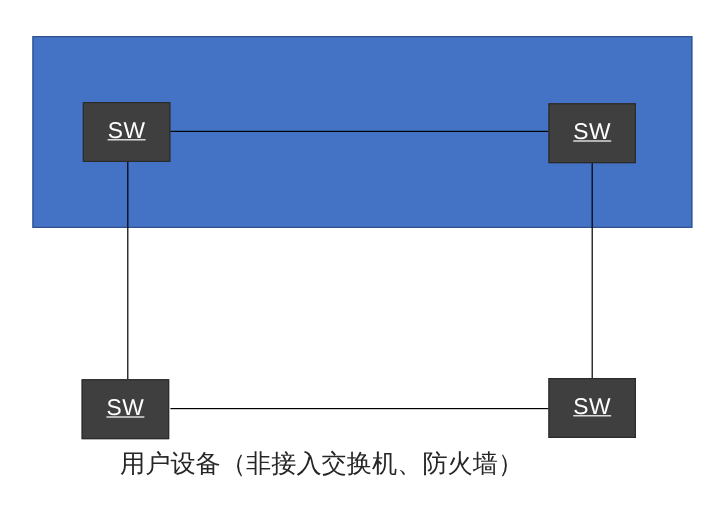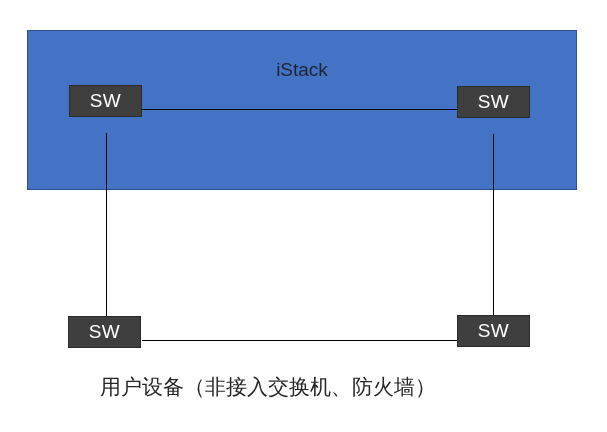--- a/index.html
+++ b/index.html
@@ -31,30 +31,31 @@
       top: 58px;
       width: 550px;
       text-align: center;
       font-size: 19px;
       line-height: 24px;
       color: var(--title-text, #1D2433);
     }
     .sw-node {
       position: absolute;
       width: 73px;
-      height: 32px;
+      height: 50px;
       background: var(--node-fill, #3F3F3F);
       border: 1px solid var(--node-border, #2B2B2B);
       box-sizing: border-box;
       display: flex;
       align-items: center;
       justify-content: center;
       color: var(--node-text, #FFFFFF);
       font-size: 19px;
       letter-spacing: 0.5px;
+      text-decoration: underline;
     }
     .sw-top-left    { left: 69px;  top: 85px;  }
     .sw-top-right   { left: 457px; top: 86px;  }
     .sw-bottom-left { left: 68px;  top: 316px; }
     .sw-bottom-right{ left: 457px; top: 315px; }
     .connector {
       position: absolute;
       background: var(--connector, #000000);
     }
     .h-line-top    { left: 142px; top: 109px; width: 315px; height: 1px; }
@@ -71,21 +72,20 @@
       line-height: 30px;
       color: var(--caption-text, #262626);
     }
   </style>
 </head>
 <body>
 
 <div class="canvas">
 
   <div class="istack-rect"></div>
-  <div class="istack-label">iStack</div>
 
   <div class="connector h-line-top"></div>
   <div class="connector h-line-bottom"></div>
   <div class="connector v-line-left"></div>
   <div class="connector v-line-right"></div>
 
   <div class="sw-node sw-top-left">SW</div>
   <div class="sw-node sw-top-right">SW</div>
   <div class="sw-node sw-bottom-left">SW</div>
   <div class="sw-node sw-bottom-right">SW</div>

